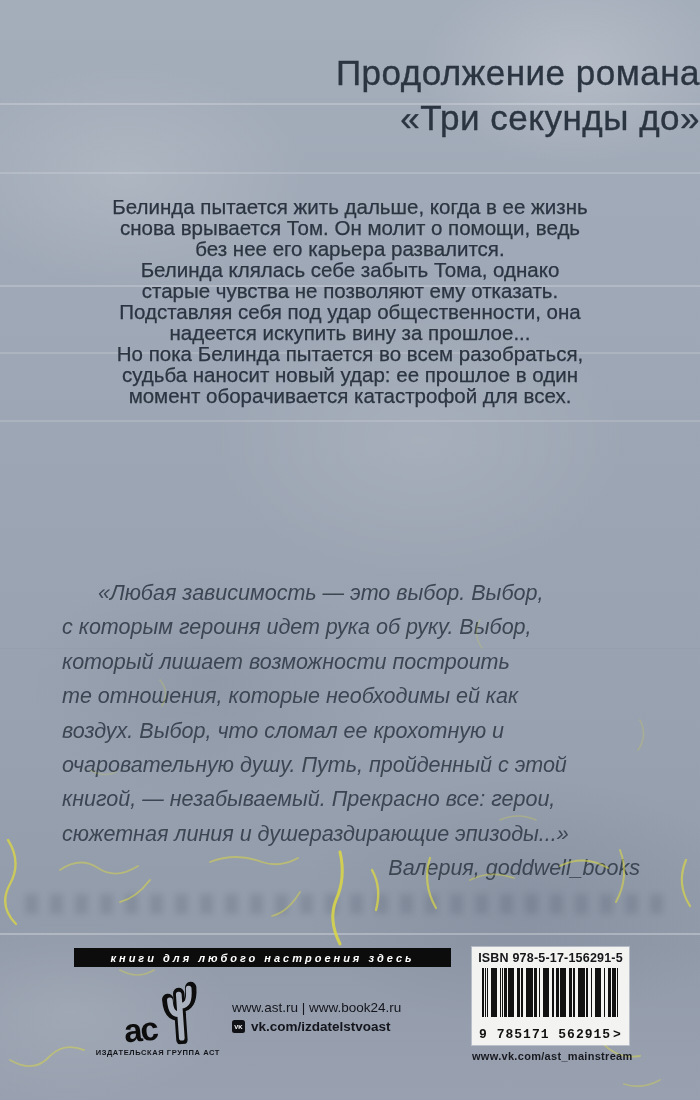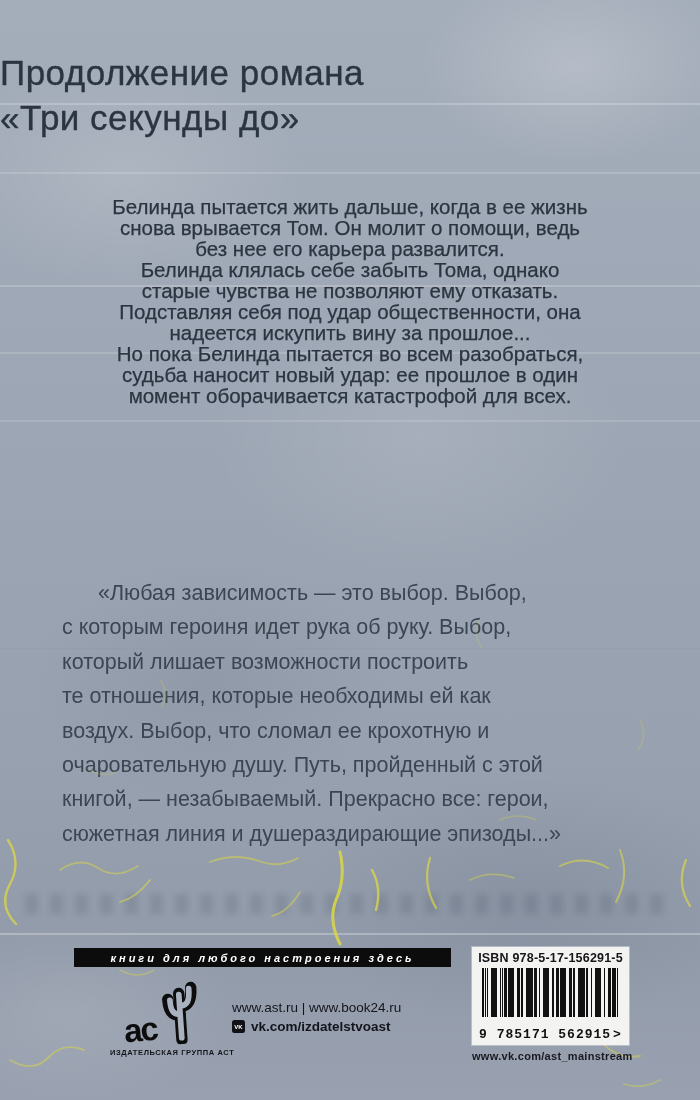--- a/index.html
+++ b/index.html
@@ -21,27 +21,27 @@
     background:
       linear-gradient(rgba(255,255,255,.22),rgba(255,255,255,.22)) 0 103px/100% 2px no-repeat,
       linear-gradient(rgba(255,255,255,.16),rgba(255,255,255,.16)) 0 172px/100% 2px no-repeat,
       linear-gradient(rgba(255,255,255,.20),rgba(255,255,255,.20)) 0 285px/100% 2px no-repeat,
       linear-gradient(rgba(255,255,255,.15),rgba(255,255,255,.15)) 0 352px/100% 2px no-repeat,
       linear-gradient(rgba(255,255,255,.14),rgba(255,255,255,.14)) 0 420px/100% 2px no-repeat,
       linear-gradient(rgba(140,150,165,.30),rgba(140,150,165,.30)) 0 648px/100% 1px no-repeat,
       linear-gradient(rgba(255,255,255,.28),rgba(255,255,255,.28)) 0 933px/100% 2px no-repeat;}
   .ghostband{position:absolute;left:25px;top:894px;width:650px;height:20px;opacity:.45;filter:blur(3px);
     background:repeating-linear-gradient(90deg,rgba(55,65,82,.35) 0 13px,transparent 13px 25px);}
-  .title{position:absolute;top:50px;left:0;width:700px;text-align:left;
+  .title{position:absolute;top:50px;left:0;width:700px;text-align:right;
     font-size:35px;line-height:45px;letter-spacing:.5px;white-space:pre-line;color:#2b3441;
     -webkit-text-stroke:.35px #2b3441;}
   .synopsis{position:absolute;top:196px;left:35px;width:630px;text-align:center;
     font-size:20.5px;line-height:21px;white-space:pre-line;color:#2b3441;
     -webkit-text-stroke:.25px #2b3441;}
-  .quote{position:absolute;top:576px;left:62px;width:580px;
+  .quote{position:absolute;top:576px;left:62px;width:580px;font-style:italic;
     font-size:21.5px;line-height:34.4px;color:#3c4653;}
   .quote .qtext{white-space:pre-line;text-indent:36px;}
   .quote .attr{text-align:right;margin-top:0;padding-right:2px;}
   .cracks{position:absolute;left:0;top:540px;width:700px;height:560px;pointer-events:none;}
   
   .slogan-bar{position:absolute;left:74px;top:948px;width:377px;height:19px;background:#0c0c0c;
     display:flex;align-items:center;justify-content:center;font-style:italic;}
   .slogan-bar span{color:#ffffff;font-size:11px;font-weight:bold;letter-spacing:3px;white-space:nowrap;}
   .isbn-box{position:absolute;left:472px;top:947px;width:157px;height:98px;background:#f3f3f1;
     box-shadow:0 0 0 1px rgba(255,255,255,.35);display:flex;flex-direction:column;align-items:center;padding:4px 18px 2px;box-sizing:border-box;}
@@ -50,22 +50,22 @@
     background:
       repeating-linear-gradient(90deg,#111 0 2px,transparent 2px 5px,#111 5px 6px,transparent 6px 9px,#111 9px 12px,transparent 12px 13px),
       repeating-linear-gradient(90deg,transparent 0 3px,#111 3px 4px,transparent 4px 11px,#111 11px 15px,transparent 15px 17px);}
   .digits{display:flex;align-items:flex-end;gap:2px;margin-top:10px;
     font-family:"Liberation Mono",monospace;font-weight:bold;font-size:13px;color:#111;letter-spacing:1px;white-space:nowrap;}
   .vk-main{position:absolute;left:472px;top:1050px;width:157px;text-align:center;
     font-size:11px;font-weight:bold;color:#191a20;letter-spacing:.3px;white-space:nowrap;}
   .ast-logo{position:absolute;left:124px;top:980px;width:110px;}
   .ast-row{display:flex;align-items:flex-end;}
   .ast-letters{font-size:33px;font-weight:bold;color:#0d0d0d;letter-spacing:-2px;transform:rotate(-5deg);line-height:28px;}
-  .ast-caption{position:absolute;left:90px;top:1048px;width:130px;text-align:left;
-    font-size:7.5px;font-weight:bold;color:#14151a;letter-spacing:.6px;white-space:nowrap;margin-left:20px;}
+  .ast-caption{position:absolute;left:90px;top:1048px;width:130px;text-align:right;
+    font-size:7.5px;font-weight:bold;color:#14151a;letter-spacing:.6px;white-space:nowrap;}
   .links{position:absolute;left:232px;top:1000px;width:210px;color:#14151c;}
   .links .sites{font-size:13.5px;font-weight:normal;white-space:nowrap;}
   .link-row{display:flex;align-items:center;gap:6px;margin-top:4px;font-size:13.5px;font-weight:bold;white-space:nowrap;}
   .link-row:first-of-type{margin-top:14px;}
   .watermark{position:absolute;left:8px;top:1108px;font-size:35px;color:#eff2f7;
     text-shadow:0 1px 3px rgba(55,65,85,.45);letter-spacing:.5px;}
 </style>
 </head>
 <body>
 
@@ -88,20 +88,21 @@
 
   <div class="quote">
     <div class="qtext">«Любая зависимость — это выбор. Выбор,
 с которым героиня идет рука об руку. Выбор,
 который лишает возможности построить
 те отношения, которые необходимы ей как
 воздух. Выбор, что сломал ее крохотную и
 очаровательную душу. Путь, пройденный с этой
 книгой, — незабываемый. Прекрасно все: герои,
 сюжетная линия и душераздирающие эпизоды...»</div>
+    <div class="attr">Валерия, goddwell_books</div>
   </div>
 
   <div class="ghostband"></div>
 
   <svg class="cracks" viewBox="0 0 700 560" xmlns="http://www.w3.org/2000/svg">
     <g fill="none" stroke="#d8d549" stroke-linecap="round">
       <path d="M160 140 q10 12 2 26" stroke-width="1.6" opacity=".25"></path>
       <path d="M480 80 q-8 14 2 28" stroke-width="1.6" opacity=".22"></path>
       <path d="M640 180 q8 16 -2 30" stroke-width="1.6" opacity=".25"></path>
       <path d="M90 230 q14 8 26 2" stroke-width="1.5" opacity=".2"></path>

